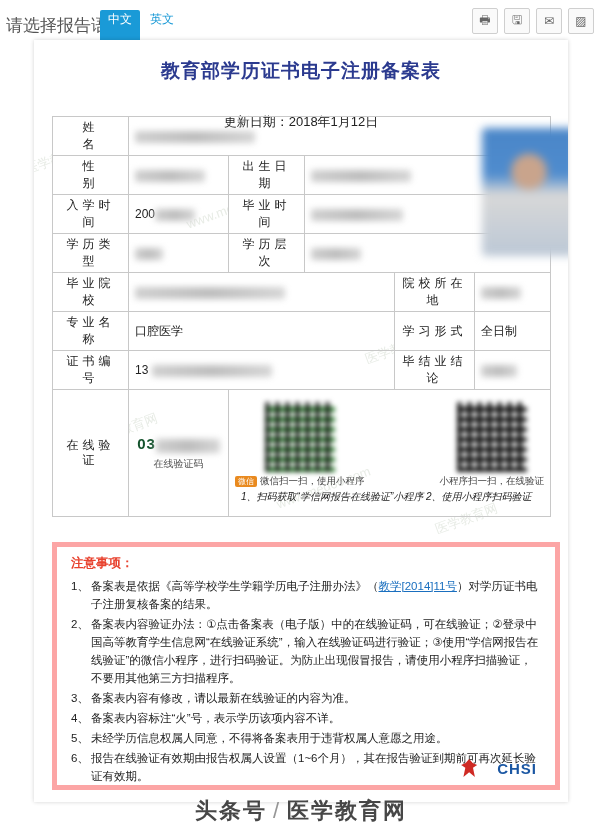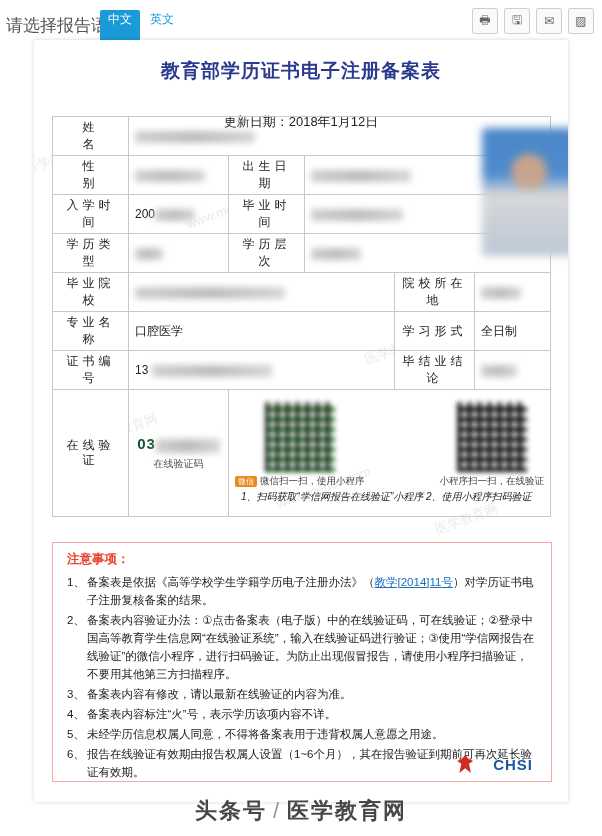--- a/index.html
+++ b/index.html
@@ -116,21 +116,21 @@
     border-radius:4px;
     background:
       radial-gradient(circle at 50% 34%,#c9a48c 0 18%,rgba(0,0,0,0) 19%),
       linear-gradient(180deg,#4a86c8 0%,#4f8cce 36%,#d8d8d8 52%,#bcc8d6 100%);
     filter:blur(4px);
   }
 
   
   .notes{
     position:absolute;left:18px;top:502px;width:498px;height:238px;
-    border:1px solid #fca5a5;background:#fff;
+    border:5px solid #fca5a5;background:#fff;
   }
   .notes-title{
     position:absolute;left:14px;top:8px;color:#e8422e;font-size:12.5px;
     font-weight:bold;
   }
   .notes-list{
     position:absolute;left:14px;top:30px;width:470px;
     font-size:11.5px;line-height:18px;color:#222;
   }
   .notes-list .item{display:flex;margin-bottom:2px;}

